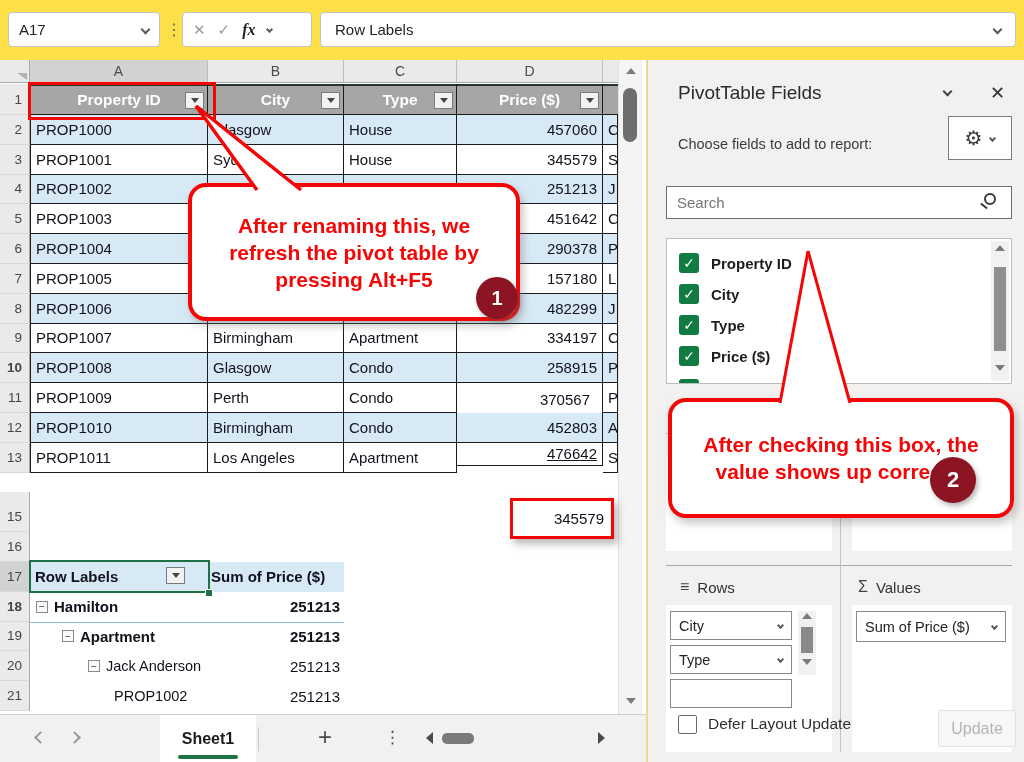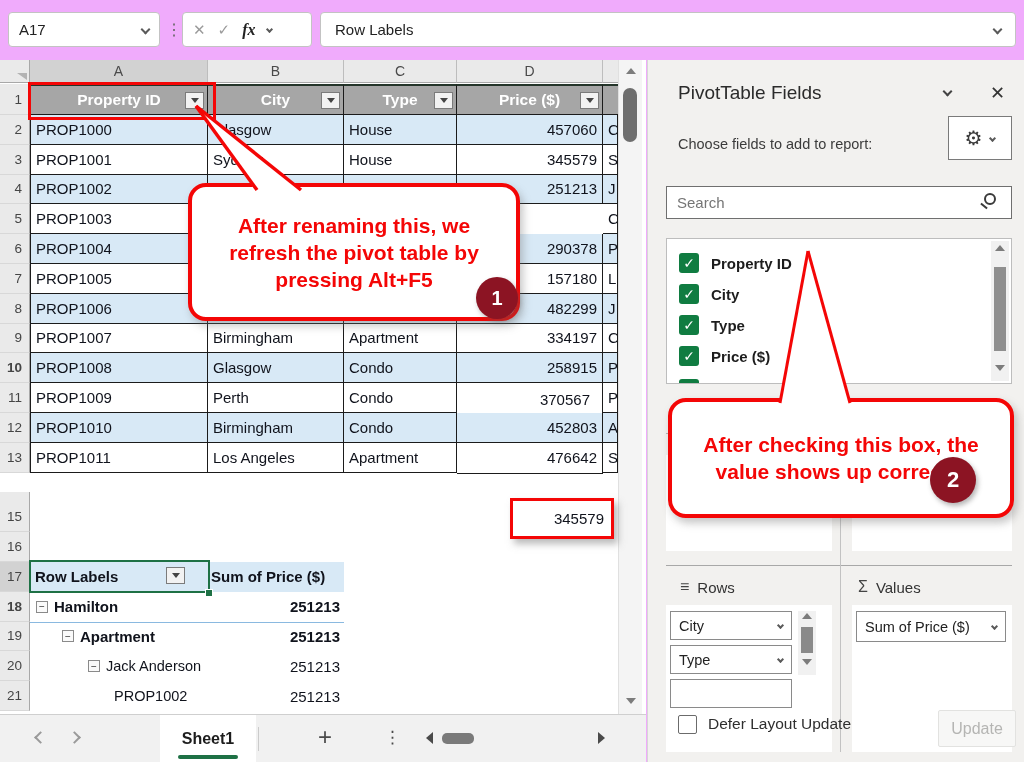--- a/index.html
+++ b/index.html
@@ -1,17 +1,17 @@
 <!DOCTYPE html>
 <html><head>
 <meta charset="utf-8">
 <style>
   * { margin:0; padding:0; box-sizing:border-box; }
   html,body { background:#e9e9e9; }
-  .app { position:relative; width:1024px; height:762px; background:#f0abfc;
+  .app { position:relative; width:1024px; height:762px; background:#fde047;
          font-family:"Liberation Sans", sans-serif; overflow:hidden; }
   .abs { position:absolute; }
   .box { background:#fff; border:1px solid #c3c3c3; border-radius:4px; }
   .chev { display:inline-block; width:7px; height:7px; border-right:2px solid #5a5a5a;
           border-bottom:2px solid #5a5a5a; transform:rotate(45deg); }
   .chev.sm { width:5px; height:5px; }
   .tri-d { width:0;height:0;border:5px solid transparent;border-top:6px solid #444;border-bottom:none; }
   .tri-u { width:0;height:0;border:5px solid transparent;border-bottom:6px solid #7c7c7c;border-top:none; }
   .tri-l { width:0;height:0;border:6px solid transparent;border-right:7px solid #4a4a4a;border-left:none; }
   .tri-r { width:0;height:0;border:6px solid transparent;border-left:7px solid #4a4a4a;border-right:none; }
@@ -157,20 +157,21 @@
       <div class="cell" style="position: absolute; left: 457px; top: 84.8px; width: 146px; height: 29.8px; background: rgb(255, 255, 255); border-right: 1.5px solid rgb(27, 27, 27); border-bottom: 1.5px solid rgb(27, 27, 27); justify-content: flex-end; padding-right: 5px;">345579</div>
       <div class="cell" style="position: absolute; left: 603px; top: 84.8px; width: 15px; height: 29.8px; background: rgb(255, 255, 255); border-right: 1.5px solid rgb(27, 27, 27); border-bottom: 1.5px solid rgb(27, 27, 27); padding-left: 5px;">S</div>
       <div class="cell" style="position: absolute; left: 30px; top: 114.6px; width: 178px; height: 29.8px; background: rgb(216, 233, 246); border-right: 1.5px solid rgb(27, 27, 27); border-bottom: 1.5px solid rgb(27, 27, 27); border-left: 1.5px solid rgb(27, 27, 27); padding-left: 5px;">PROP1002</div>
       <div class="cell" style="position: absolute; left: 208px; top: 114.6px; width: 136px; height: 29.8px; background: rgb(216, 233, 246); border-right: 1.5px solid rgb(27, 27, 27); border-bottom: 1.5px solid rgb(27, 27, 27); padding-left: 5px;"></div>
       <div class="cell" style="position: absolute; left: 344px; top: 114.6px; width: 113px; height: 29.8px; background: rgb(216, 233, 246); border-right: 1.5px solid rgb(27, 27, 27); border-bottom: 1.5px solid rgb(27, 27, 27); padding-left: 5px;"></div>
       <div class="cell" style="position: absolute; left: 457px; top: 114.6px; width: 146px; height: 29.8px; background: rgb(216, 233, 246); border-right: 1.5px solid rgb(27, 27, 27); border-bottom: 1.5px solid rgb(27, 27, 27); justify-content: flex-end; padding-right: 5px;">251213</div>
       <div class="cell" style="position: absolute; left: 603px; top: 114.6px; width: 15px; height: 29.8px; background: rgb(216, 233, 246); border-right: 1.5px solid rgb(27, 27, 27); border-bottom: 1.5px solid rgb(27, 27, 27); padding-left: 5px;">J</div>
       <div class="cell" style="position: absolute; left: 30px; top: 144.4px; width: 178px; height: 29.8px; background: rgb(255, 255, 255); border-right: 1.5px solid rgb(27, 27, 27); border-bottom: 1.5px solid rgb(27, 27, 27); border-left: 1.5px solid rgb(27, 27, 27); padding-left: 5px;">PROP1003</div>
       <div class="cell" style="position: absolute; left: 208px; top: 144.4px; width: 136px; height: 29.8px; background: rgb(255, 255, 255); border-right: 1.5px solid rgb(27, 27, 27); border-bottom: 1.5px solid rgb(27, 27, 27); padding-left: 5px;"></div>
       <div class="cell" style="position: absolute; left: 344px; top: 144.4px; width: 113px; height: 29.8px; background: rgb(255, 255, 255); border-right: 1.5px solid rgb(27, 27, 27); border-bottom: 1.5px solid rgb(27, 27, 27); padding-left: 5px;"></div>
+      <div class="cell" style="position: absolute; left: 457px; top: 144.4px; width: 146px; height: 29.8px; background: rgb(255, 255, 255); border-right: 1.5px solid rgb(27, 27, 27); border-bottom: 1.5px solid rgb(27, 27, 27); justify-content: flex-end; padding-right: 5px;">451642</div>
       <div class="cell" style="position: absolute; left: 603px; top: 144.4px; width: 15px; height: 29.8px; background: rgb(255, 255, 255); border-right: 1.5px solid rgb(27, 27, 27); border-bottom: 1.5px solid rgb(27, 27, 27); padding-left: 5px;">C</div>
       <div class="cell" style="position: absolute; left: 30px; top: 174.2px; width: 178px; height: 29.8px; background: rgb(216, 233, 246); border-right: 1.5px solid rgb(27, 27, 27); border-bottom: 1.5px solid rgb(27, 27, 27); border-left: 1.5px solid rgb(27, 27, 27); padding-left: 5px;">PROP1004</div>
       <div class="cell" style="position: absolute; left: 208px; top: 174.2px; width: 136px; height: 29.8px; background: rgb(216, 233, 246); border-right: 1.5px solid rgb(27, 27, 27); border-bottom: 1.5px solid rgb(27, 27, 27); padding-left: 5px;"></div>
       <div class="cell" style="position: absolute; left: 344px; top: 174.2px; width: 113px; height: 29.8px; background: rgb(216, 233, 246); border-right: 1.5px solid rgb(27, 27, 27); border-bottom: 1.5px solid rgb(27, 27, 27); padding-left: 5px;"></div>
       <div class="cell" style="position: absolute; left: 457px; top: 174.2px; width: 146px; height: 29.8px; background: rgb(216, 233, 246); border-right: 1.5px solid rgb(27, 27, 27); border-bottom: 1.5px solid rgb(27, 27, 27); justify-content: flex-end; padding-right: 5px;">290378</div>
       <div class="cell" style="position: absolute; left: 603px; top: 174.2px; width: 15px; height: 29.8px; background: rgb(216, 233, 246); border-right: 1.5px solid rgb(27, 27, 27); border-bottom: 1.5px solid rgb(27, 27, 27); padding-left: 5px;">P</div>
       <div class="cell" style="position: absolute; left: 30px; top: 204px; width: 178px; height: 29.8px; background: rgb(255, 255, 255); border-right: 1.5px solid rgb(27, 27, 27); border-bottom: 1.5px solid rgb(27, 27, 27); border-left: 1.5px solid rgb(27, 27, 27); padding-left: 5px;">PROP1005</div>
       <div class="cell" style="position: absolute; left: 208px; top: 204px; width: 136px; height: 29.8px; background: rgb(255, 255, 255); border-right: 1.5px solid rgb(27, 27, 27); border-bottom: 1.5px solid rgb(27, 27, 27); padding-left: 5px;"></div>
       <div class="cell" style="position: absolute; left: 344px; top: 204px; width: 113px; height: 29.8px; background: rgb(255, 255, 255); border-right: 1.5px solid rgb(27, 27, 27); border-bottom: 1.5px solid rgb(27, 27, 27); padding-left: 5px;"></div>
       <div class="cell" style="position: absolute; left: 457px; top: 204px; width: 146px; height: 29.8px; background: rgb(255, 255, 255); border-right: 1.5px solid rgb(27, 27, 27); border-bottom: 1.5px solid rgb(27, 27, 27); justify-content: flex-end; padding-right: 5px;">157180</div>
@@ -196,21 +197,21 @@
       <div class="cell" style="position: absolute; left: 457px; top: 323.2px; width: 146px; height: 33px; background: rgb(255, 255, 255); border-right: 1.5px solid rgb(27, 27, 27); border-bottom: 1.5px solid rgb(27, 27, 27); justify-content: flex-end; padding-right: 12px;">370567</div>
       <div class="cell" style="position: absolute; left: 603px; top: 323.2px; width: 15px; height: 29.8px; background: rgb(255, 255, 255); border-right: 1.5px solid rgb(27, 27, 27); border-bottom: 1.5px solid rgb(27, 27, 27); padding-left: 5px;">P</div>
       <div class="cell" style="position: absolute; left: 30px; top: 353px; width: 178px; height: 29.8px; background: rgb(216, 233, 246); border-right: 1.5px solid rgb(27, 27, 27); border-bottom: 1.5px solid rgb(27, 27, 27); border-left: 1.5px solid rgb(27, 27, 27); padding-left: 5px;">PROP1010</div>
       <div class="cell" style="position: absolute; left: 208px; top: 353px; width: 136px; height: 29.8px; background: rgb(216, 233, 246); border-right: 1.5px solid rgb(27, 27, 27); border-bottom: 1.5px solid rgb(27, 27, 27); padding-left: 5px;">Birmingham</div>
       <div class="cell" style="position: absolute; left: 344px; top: 353px; width: 113px; height: 29.8px; background: rgb(216, 233, 246); border-right: 1.5px solid rgb(27, 27, 27); border-bottom: 1.5px solid rgb(27, 27, 27); padding-left: 5px;">Condo</div>
       <div class="cell" style="position: absolute; left: 457px; top: 353px; width: 146px; height: 29.8px; background: rgb(216, 233, 246); border-right: 1.5px solid rgb(27, 27, 27); border-bottom: 1.5px solid rgb(27, 27, 27); justify-content: flex-end; padding-right: 5px;">452803</div>
       <div class="cell" style="position: absolute; left: 603px; top: 353px; width: 15px; height: 29.8px; background: rgb(216, 233, 246); border-right: 1.5px solid rgb(27, 27, 27); border-bottom: 1.5px solid rgb(27, 27, 27); padding-left: 5px;">A</div>
       <div class="cell" style="position: absolute; left: 30px; top: 382.8px; width: 178px; height: 29.8px; background: rgb(255, 255, 255); border-right: 1.5px solid rgb(27, 27, 27); border-bottom: 1.5px solid rgb(27, 27, 27); border-left: 1.5px solid rgb(27, 27, 27); padding-left: 5px;">PROP1011</div>
       <div class="cell" style="position: absolute; left: 208px; top: 382.8px; width: 136px; height: 29.8px; background: rgb(255, 255, 255); border-right: 1.5px solid rgb(27, 27, 27); border-bottom: 1.5px solid rgb(27, 27, 27); padding-left: 5px;">Los Angeles</div>
       <div class="cell" style="position: absolute; left: 344px; top: 382.8px; width: 113px; height: 29.8px; background: rgb(255, 255, 255); border-right: 1.5px solid rgb(27, 27, 27); border-bottom: 1.5px solid rgb(27, 27, 27); padding-left: 5px;">Apartment</div>
-      <div class="cell" style="position: absolute; left: 457px; top: 382.8px; width: 146px; height: 31px; background: rgb(255, 255, 255); border-right: 1.5px solid rgb(27, 27, 27); border-bottom: 1.5px solid rgb(27, 27, 27); justify-content: flex-end; padding-right: 5px;">476642</div>
+      <div class="cell" style="position: absolute; left: 457px; top: 382.8px; width: 146px; height: 23px; background: rgb(255, 255, 255); border-right: 1.5px solid rgb(27, 27, 27); border-bottom: 1.5px solid rgb(27, 27, 27); justify-content: flex-end; padding-right: 5px; text-decoration: underline;">476642</div>
       <div class="cell" style="position: absolute; left: 603px; top: 382.8px; width: 15px; height: 29.8px; background: rgb(255, 255, 255); border-right: 1.5px solid rgb(27, 27, 27); border-bottom: 1.5px solid rgb(27, 27, 27); padding-left: 5px;">S</div>
       <div class="cell" style="position: absolute; left: 30px; top: 502px; width: 178px; height: 29.8px; background: rgb(216, 233, 246); font-weight: 700; padding-left: 5px;">Row Labels<div class="fbtn" style="right: 23px; top: 5px;">
           <div class="tri-d"></div>
         </div></div>
       <div class="cell" style="position: absolute; left: 208px; top: 502px; width: 136px; height: 29.8px; background: rgb(216, 233, 246); font-weight: 700; padding-left: 3px;">Sum of Price ($)</div>
       <div class="cell" style="position: absolute; left: 30px; top: 531.8px; width: 300px; height: 29.8px; padding-left: 6px; font-weight: 700; font-size: 15px;">
         <span style="display: inline-flex; align-items: center; justify-content: center; width: 12px; height: 12px; border: 1px solid rgb(138, 138, 138); background: rgb(250, 250, 250); font-size: 10px; font-weight: 400; color: rgb(51, 51, 51); margin-right: 6px; flex: 0 0 auto;">−</span>
         <span>Hamilton</span>
       </div>
       <div class="cell" style="position: absolute; left: 208px; top: 531.8px; width: 132px; height: 29.8px; justify-content: flex-end; font-weight: 700;">251213</div>

